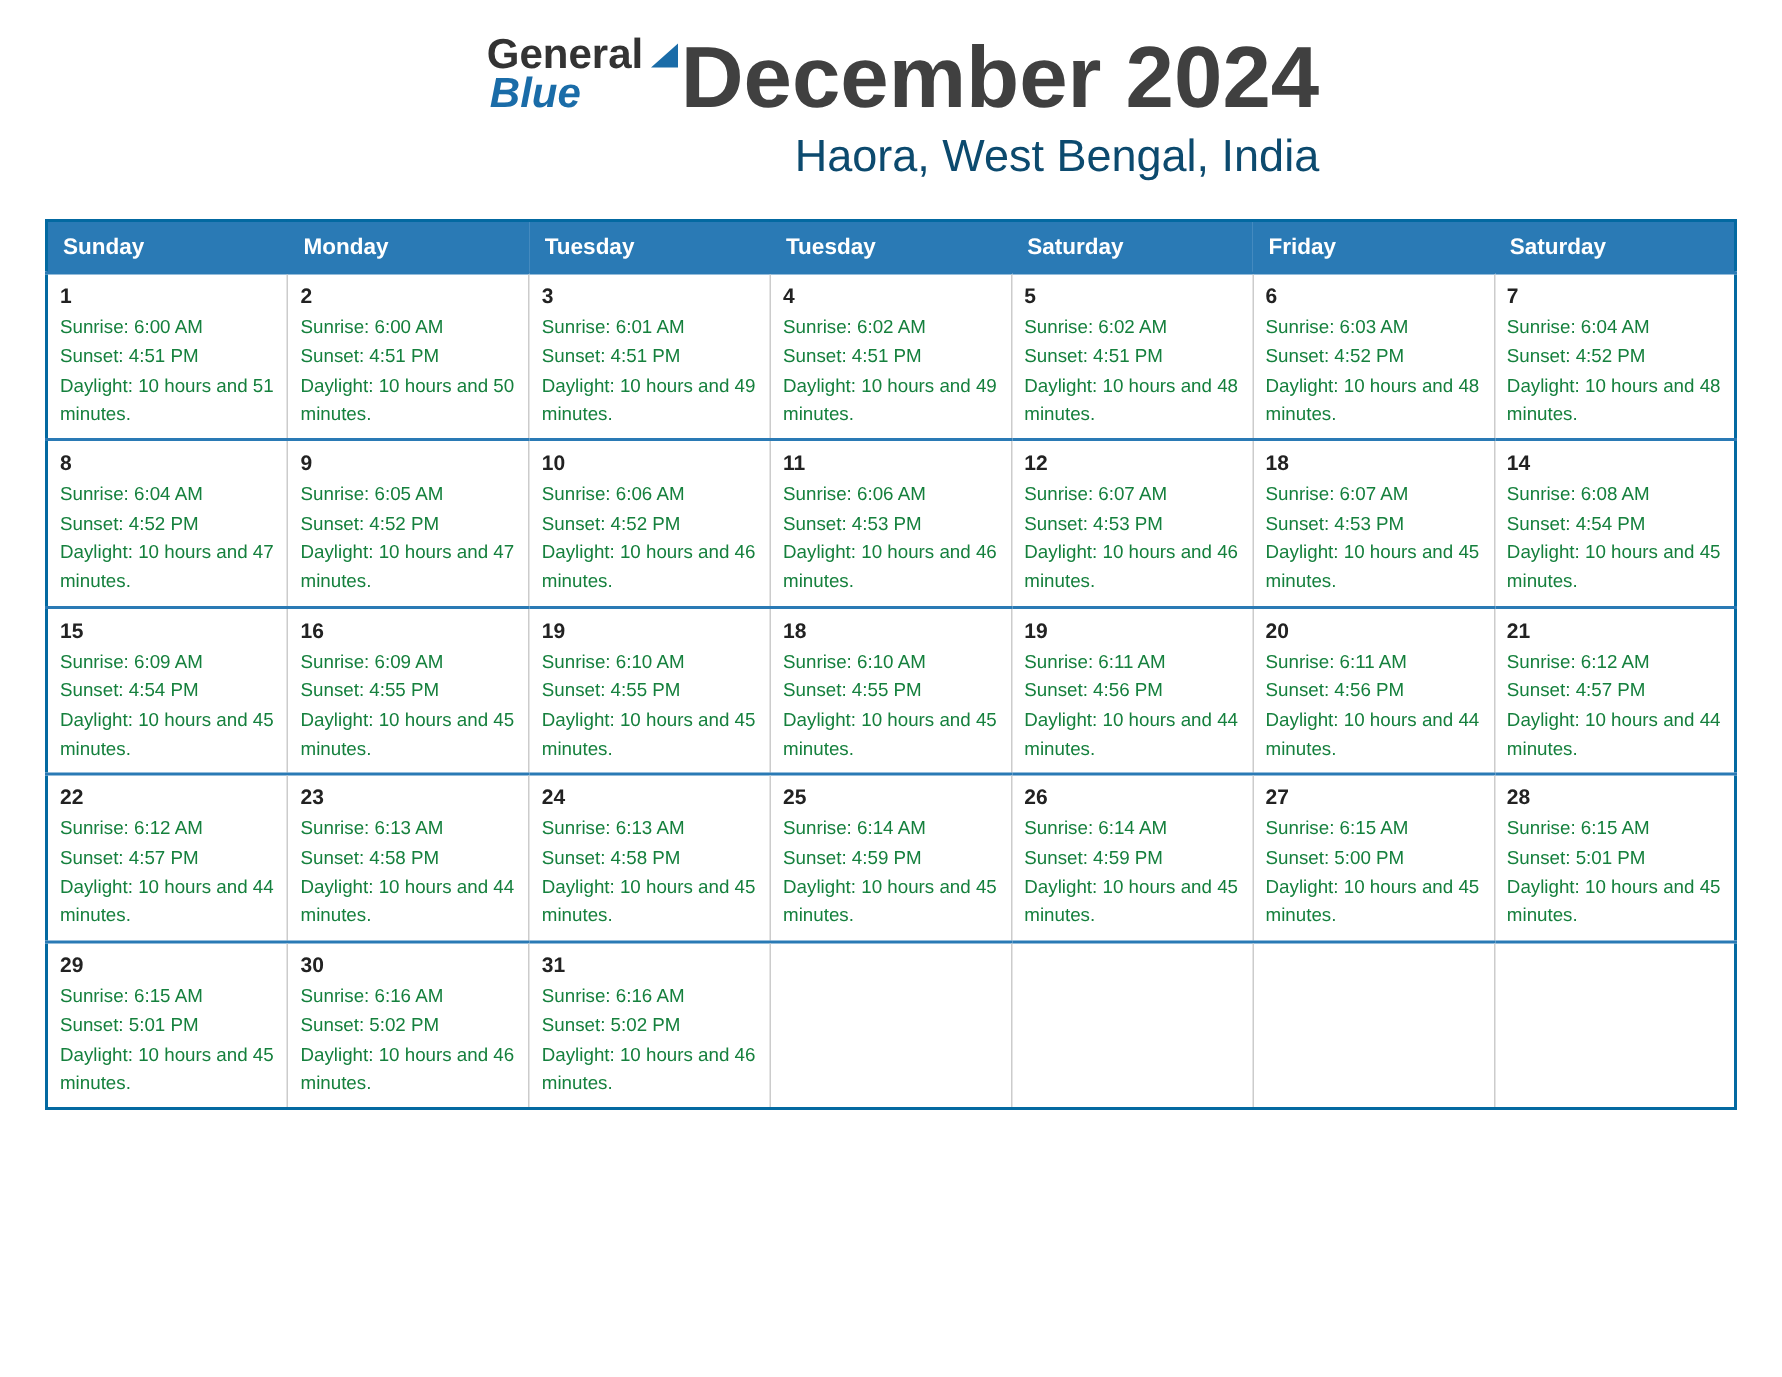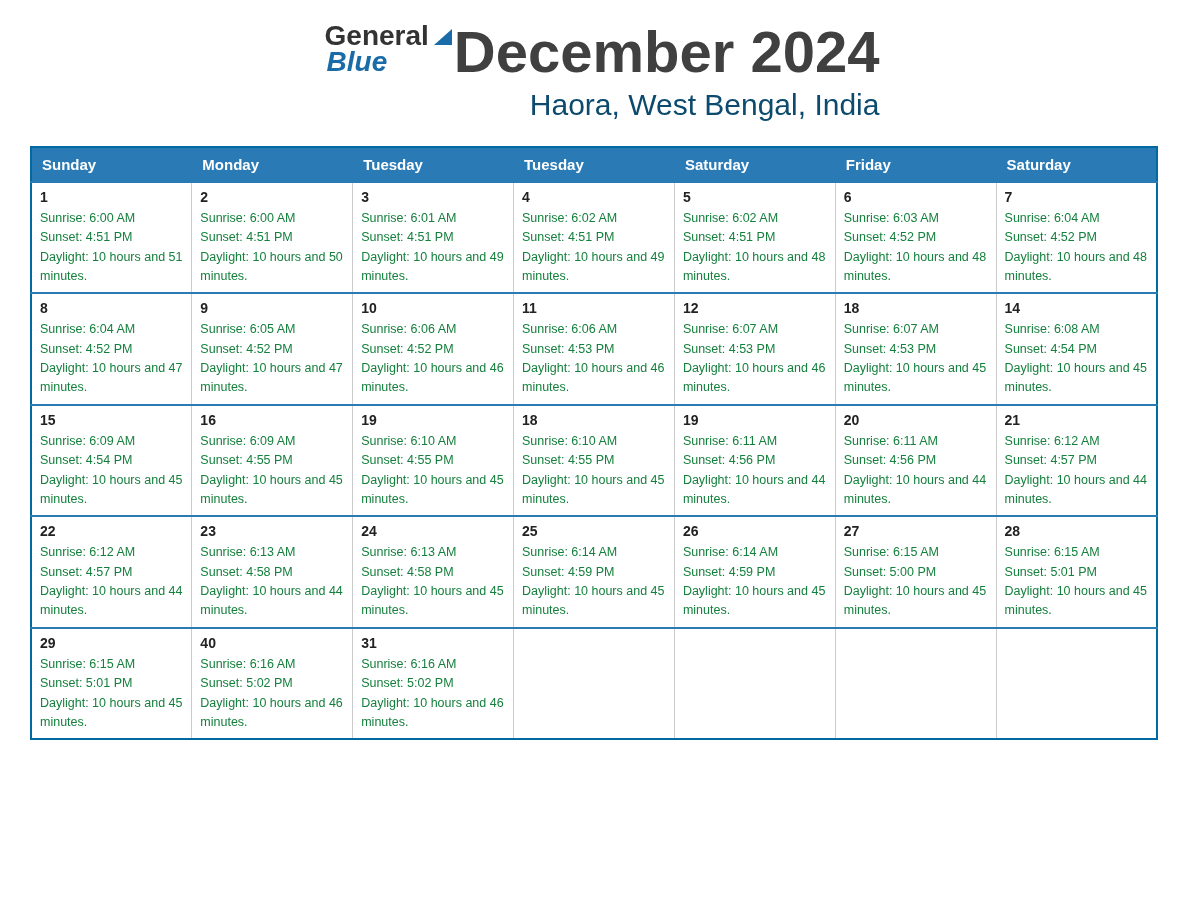--- a/index.html
+++ b/index.html
@@ -252,21 +252,21 @@
           <div class="day-number">28</div>
           <div class="day-info">Sunrise: 6:15 AM<br>Sunset: 5:01 PM<br>Daylight: 10 hours and 45 minutes.</div>
         </td>
       </tr>
       <tr class="week-row">
         <td>
           <div class="day-number">29</div>
           <div class="day-info">Sunrise: 6:15 AM<br>Sunset: 5:01 PM<br>Daylight: 10 hours and 45 minutes.</div>
         </td>
         <td>
-          <div class="day-number">40</div>
+          <div class="day-number">30</div>
           <div class="day-info">Sunrise: 6:16 AM<br>Sunset: 5:02 PM<br>Daylight: 10 hours and 46 minutes.</div>
         </td>
         <td>
           <div class="day-number">31</div>
           <div class="day-info">Sunrise: 6:16 AM<br>Sunset: 5:02 PM<br>Daylight: 10 hours and 46 minutes.</div>
         </td>
         <td class="empty-cell"></td>
         <td class="empty-cell"></td>
         <td class="empty-cell"></td>
         <td class="empty-cell"></td>

